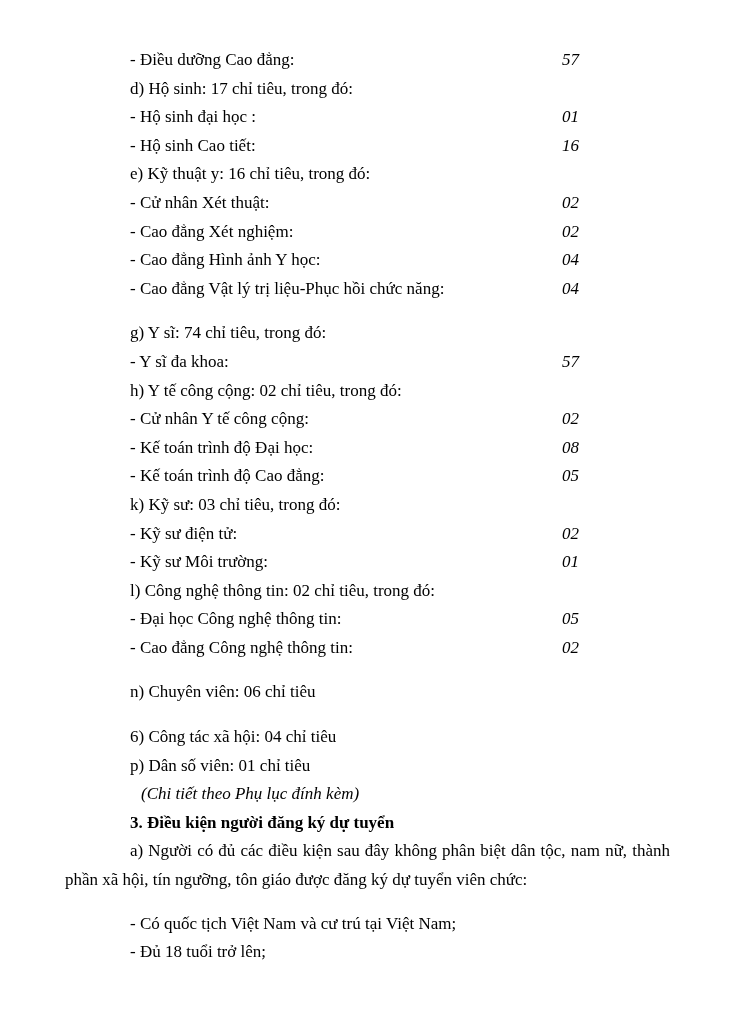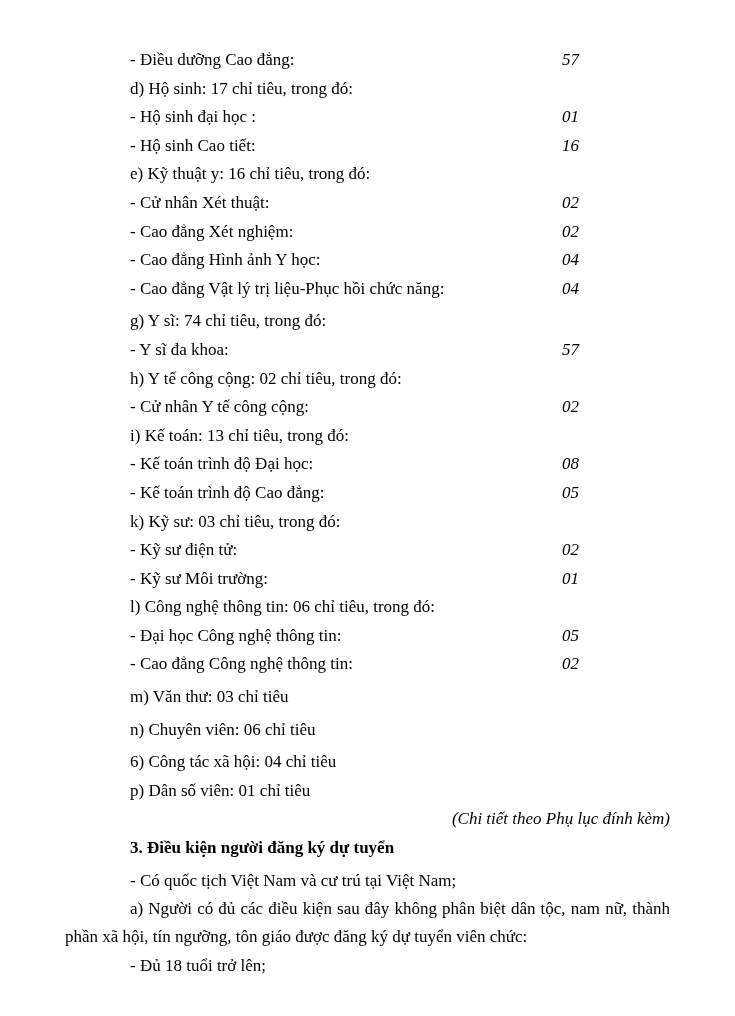--- a/index.html
+++ b/index.html
@@ -19,37 +19,37 @@
     box-sizing: border-box;
     width: 735px;
     height: 1016px;
     padding: 46px 65px 20px 65px;
   }
   .row {
     position: relative;
     line-height: 28.6px;
     white-space: nowrap;
   }
-  .row.gap { margin-top: 4px; }
+  .row.gap { margin-top: 16px; }
   .item, .subitem {
     margin-left: 65px;
   }
   .heading {
     margin-left: 65px;
     font-weight: normal;
   }
   .item .value {
     position: absolute;
     left: 432px;
     top: 0;
     font-style: italic;
   }
   .note {
     font-style: italic;
-    text-align: right;
+    text-align: left;
     padding-left: 76px;
     white-space: nowrap;
   }
   .section {
     margin-left: 65px;
     font-weight: bold;
   }
   .paragraph {
     white-space: normal;
     text-align: justify;
@@ -68,32 +68,30 @@
       <div class="row item"><span class="label">- Hộ sinh Cao tiết:</span><span class="value">16</span></div>
       <div class="row heading"><span class="label">e) Kỹ thuật y: 16 chỉ tiêu, trong đó:</span></div>
       <div class="row item"><span class="label">- Cử nhân Xét thuật:</span><span class="value">02</span></div>
       <div class="row item"><span class="label">- Cao đẳng Xét nghiệm:</span><span class="value">02</span></div>
       <div class="row item"><span class="label">- Cao đẳng Hình ảnh Y học:</span><span class="value">04</span></div>
       <div class="row item"><span class="label">- Cao đẳng Vật lý trị liệu-Phục hồi chức năng:</span><span class="value">04</span></div>
       <div class="row heading gap"><span class="label">g) Y sĩ: 74 chỉ tiêu, trong đó:</span></div>
       <div class="row item"><span class="label">- Y sĩ đa khoa:</span><span class="value">57</span></div>
       <div class="row heading"><span class="label">h) Y tế công cộng: 02 chỉ tiêu, trong đó:</span></div>
       <div class="row item"><span class="label">- Cử nhân Y tế công cộng:</span><span class="value">02</span></div>
-      <div class="row heading"><span class="label">i) Kế toán: 13 chỉ tiêu, trong đó:</span></div>
       <div class="row item"><span class="label">- Kế toán trình độ Đại học:</span><span class="value">08</span></div>
       <div class="row item"><span class="label">- Kế toán trình độ Cao đẳng:</span><span class="value">05</span></div>
       <div class="row heading"><span class="label">k) Kỹ sư: 03 chỉ tiêu, trong đó:</span></div>
       <div class="row item"><span class="label">- Kỹ sư điện tử:</span><span class="value">02</span></div>
       <div class="row item"><span class="label">- Kỹ sư Môi trường:</span><span class="value">01</span></div>
-      <div class="row heading"><span class="label">l) Công nghệ thông tin: 06 chỉ tiêu, trong đó:</span></div>
+      <div class="row heading"><span class="label">l) Công nghệ thông tin: 02 chỉ tiêu, trong đó:</span></div>
       <div class="row item"><span class="label">- Đại học Công nghệ thông tin:</span><span class="value">05</span></div>
       <div class="row item"><span class="label">- Cao đẳng Công nghệ thông tin:</span><span class="value">02</span></div>
-      <div class="row heading gap"><span class="label">m) Văn thư: 03 chỉ tiêu</span></div>
       <div class="row heading gap"><span class="label">n) Chuyên viên: 06 chỉ tiêu</span></div>
       <div class="row heading gap"><span class="label">6) Công tác xã hội: 04 chỉ tiêu</span></div>
       <div class="row heading"><span class="label">p) Dân số viên: 01 chỉ tiêu</span></div>
       <div class="row note"><span class="label">(Chi tiết theo Phụ lục đính kèm)</span></div>
       <div class="row section"><span class="label">3. Điều kiện người đăng ký dự tuyển</span></div>
+      <div class="row paragraph"><span class="label">a) Người có đủ các điều kiện sau đây không phân biệt dân tộc, nam nữ, thành phần xã hội, tín ngưỡng, tôn giáo được đăng ký dự tuyển viên chức:</span></div>
       <div class="row subitem gap"><span class="label">- Có quốc tịch Việt Nam và cư trú tại Việt Nam;</span></div>
-      <div class="row paragraph"><span class="label">a) Người có đủ các điều kiện sau đây không phân biệt dân tộc, nam nữ, thành phần xã hội, tín ngưỡng, tôn giáo được đăng ký dự tuyển viên chức:</span></div>
       <div class="row subitem"><span class="label">- Đủ 18 tuổi trở lên;</span></div>
     </div>
 </div>
 
 </body></html>

